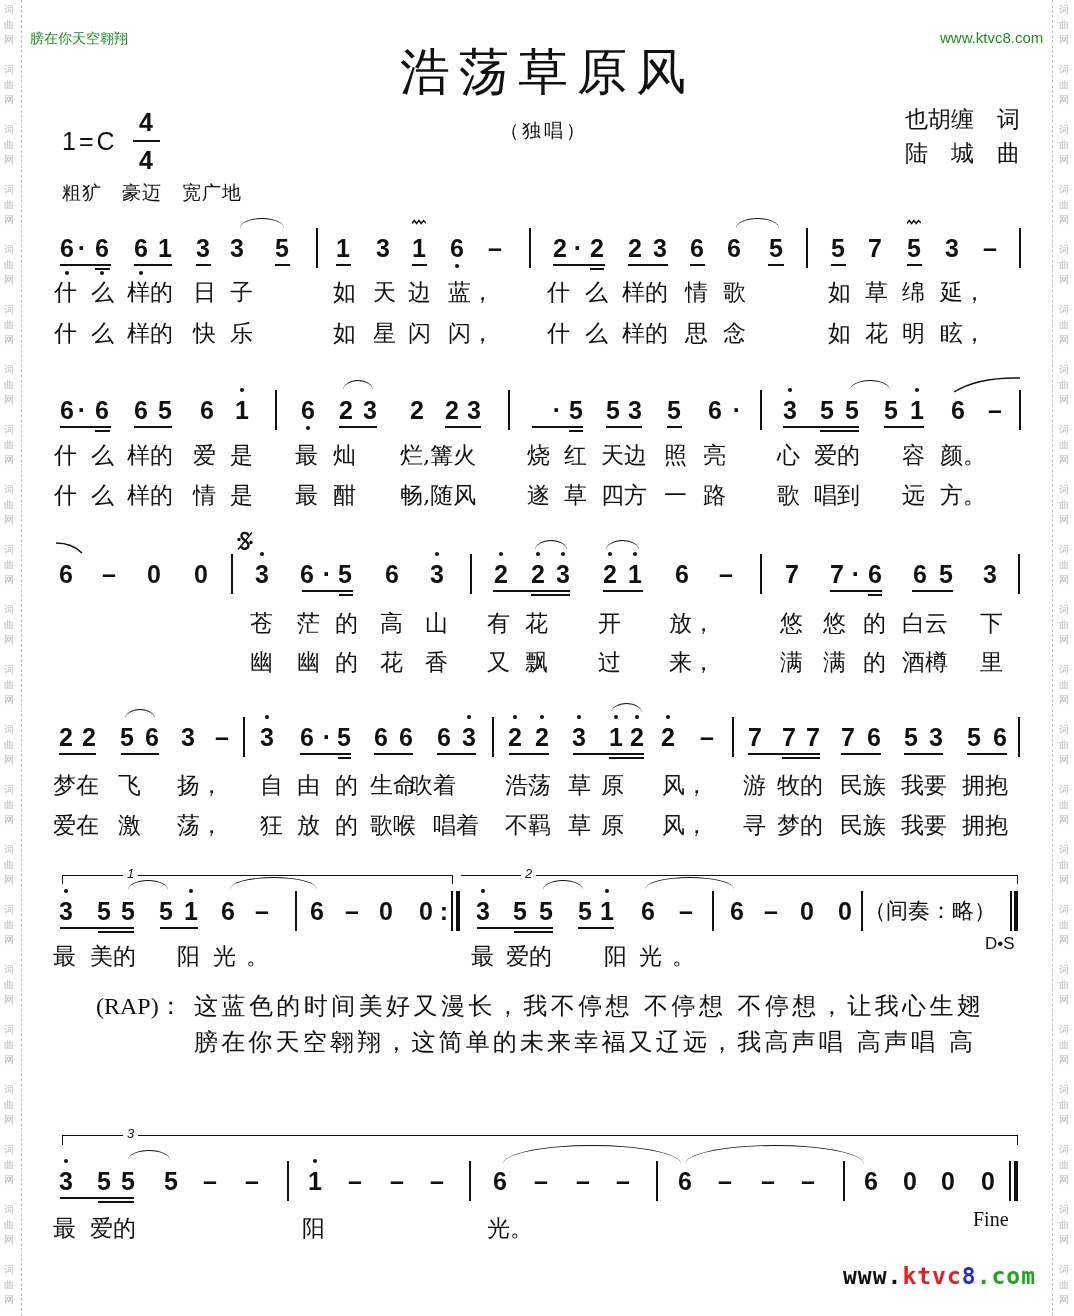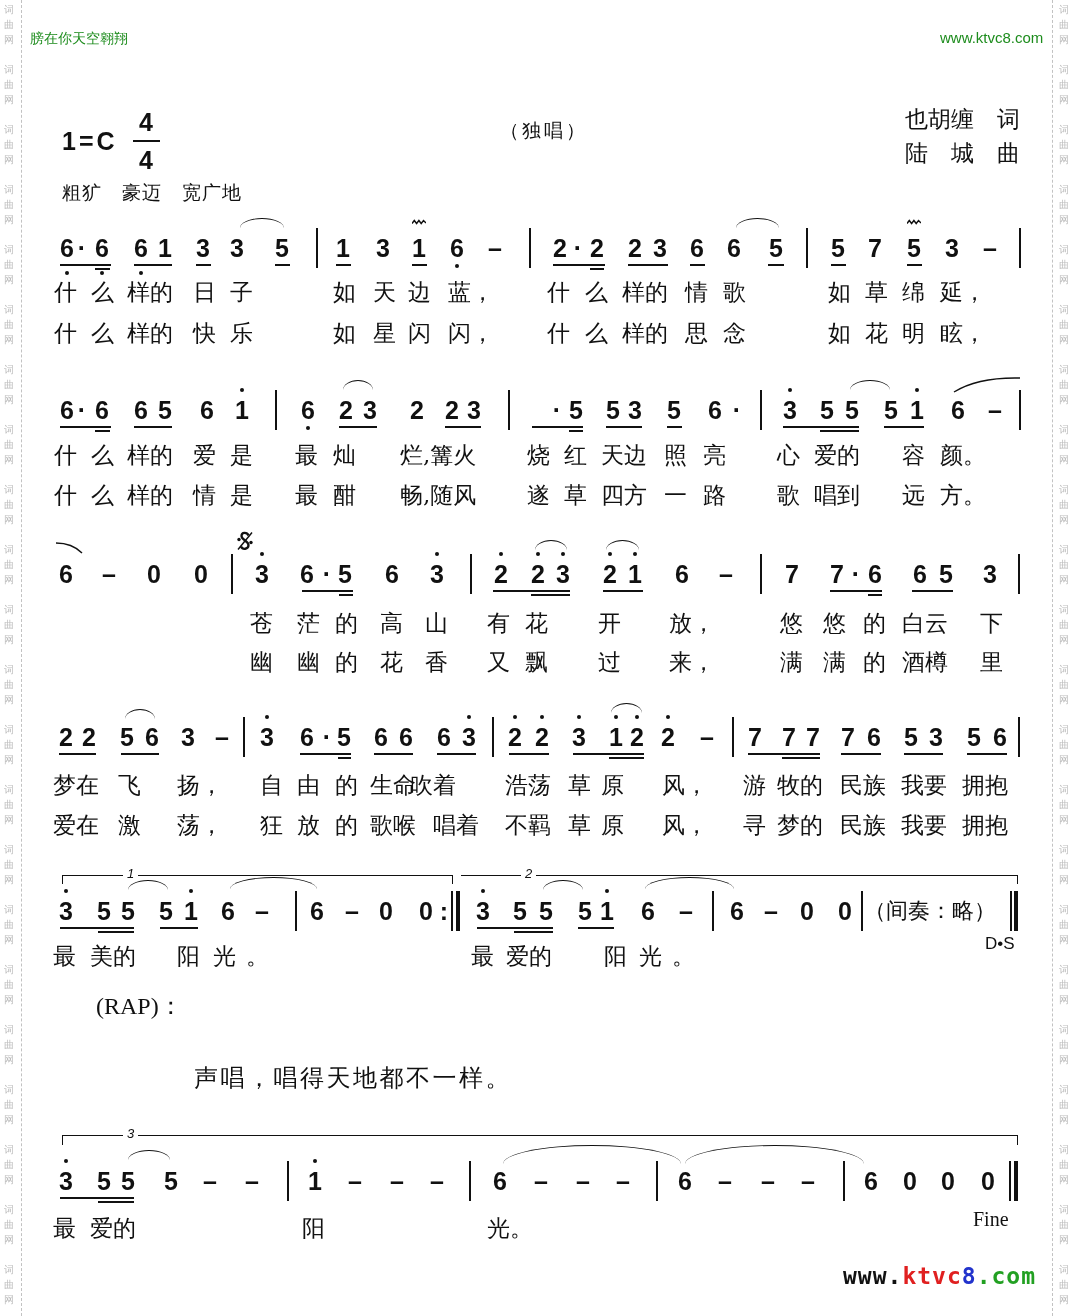--- a/index.html
+++ b/index.html
@@ -77,23 +77,24 @@
       <div class="wm">词曲网</div>
       <div class="wm">词曲网</div>
       <div class="wm">词曲网</div>
       <div class="wm">词曲网</div>
       <div class="wm">词曲网</div>
     </div>
 
   <div class="a" style="left:30px;top:30px;font-size:14px;line-height:16px;color:#1d8c1d;">膀在你天空翱翔</div>
   <div class="a" style="left:940px;top:30px;font-family:'Liberation Sans',sans-serif;font-size:15px;line-height:16px;color:#1d8c1d;">www.ktvc8.com</div>
 
+  <div class="a" style="left:400px;top:47px;font-size:50px;line-height:50px;letter-spacing:9px;white-space:nowrap;">浩荡草原风</div>
   <div class="a" style="left:500px;top:120px;font-family:'DejaVu Serif',serif;font-size:19px;line-height:20px;letter-spacing:3px;white-space:nowrap;">（独唱）</div>
 
-  <div class="a" style="left:62px;top:129px;font-family:'Liberation Sans',sans-serif;font-weight:bold;font-size:25px;line-height:25px;letter-spacing:3px;">1=C</div>
+  <div class="a" style="left:62px;top:129px;font-family:'Liberation Sans',sans-serif;font-weight:normal;font-size:25px;line-height:25px;letter-spacing:3px;">1=C</div>
   <div class="a" style="left:136px;top:110px;width:20px;text-align:center;font-family:'Liberation Sans',sans-serif;font-weight:bold;font-size:25px;line-height:25px;">4</div>
   <div class="a" style="left:133px;top:140px;width:27px;height:2px;background:#111;"></div>
   <div class="a" style="left:136px;top:148px;width:20px;text-align:center;font-family:'Liberation Sans',sans-serif;font-weight:bold;font-size:25px;line-height:25px;">4</div>
   <div class="a" style="left:62px;top:182px;font-family:'DejaVu Serif',serif;font-size:19px;line-height:20px;letter-spacing:1px;white-space:nowrap;">粗犷　豪迈　宽广地</div>
 
   <div class="a" style="left:905px;top:108px;font-family:'DejaVu Serif',serif;font-size:23px;line-height:23px;white-space:nowrap;">也胡缠　词</div>
   <div class="a" style="left:905px;top:142px;font-family:'DejaVu Serif',serif;font-size:23px;line-height:23px;white-space:nowrap;">陆　城　曲</div>
 
   <div class="row" style="top:248px">
     <span class="n lo" style="left:67px">6</span>
@@ -530,21 +531,22 @@
     <span class="ly" style="left:213px">光</span>
     <span class="ly" style="left:246px">。</span>
     <span class="ly" style="left:471px">最</span>
     <span class="ly" style="left:506px">爱的</span>
     <span class="ly" style="left:604px">阳</span>
     <span class="ly" style="left:639px">光</span>
     <span class="ly" style="left:672px">。</span>
   </div>
 
   <div class="rap" style="left:96px;top:994px;font-family:'Liberation Serif',serif;">(RAP)：</div>
-  <div class="rap" style="left:194px;top:1066px;letter-spacing:2.5px;">声唱，唱得天地都不一样。</div>
+  <div class="rap" style="left:194px;top:994px;width:787px;text-align:justify;text-align-last:justify;">这蓝色的时间美好又漫长，我不停想 不停想 不停想，让我心生翅</div>
+  <div class="rap" style="left:194px;top:1030px;width:779px;text-align:justify;text-align-last:justify;">膀在你天空翱翔，这简单的未来幸福又辽远，我高声唱 高声唱 高</div>
 
   <div class="row" style="top:1181px">
     <div class="volta" style="left:62px;top:-46px;width:956px;height:10px">
       <span class="vlabel" style="left:60px">3</span>
     </div>
     <span class="n hi" style="left:66px">3</span>
     <span class="n" style="left:104px">5</span>
     <span class="n" style="left:128px">5</span>
     <span class="n" style="left:171px">5</span>
     <span class="n" style="left:210px">–</span>

